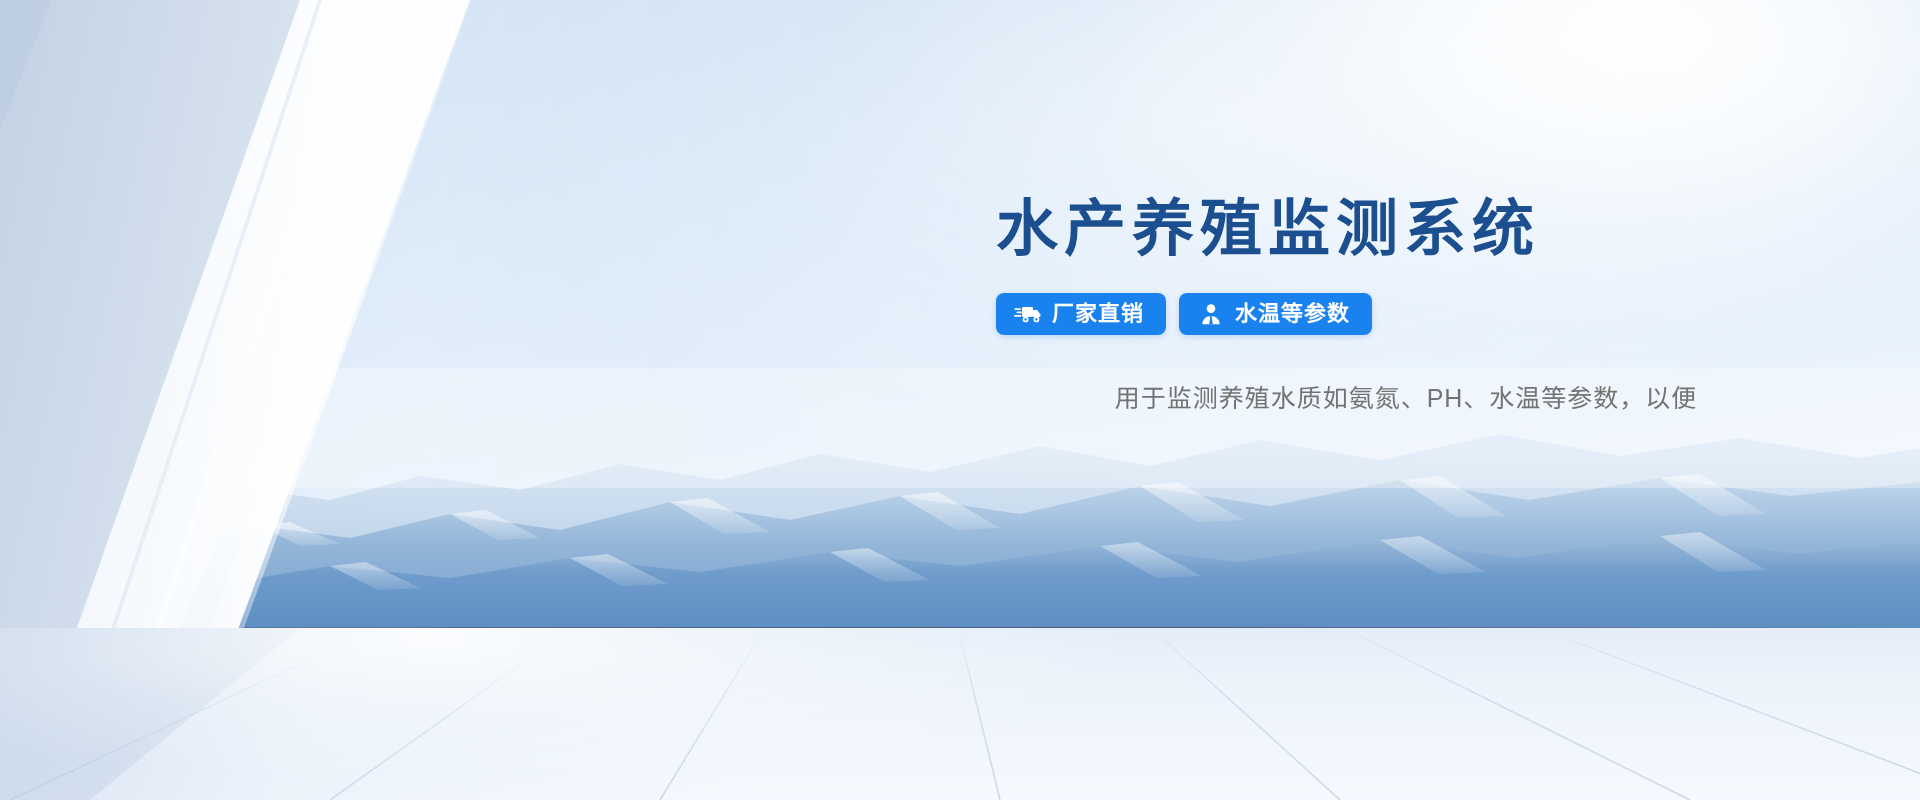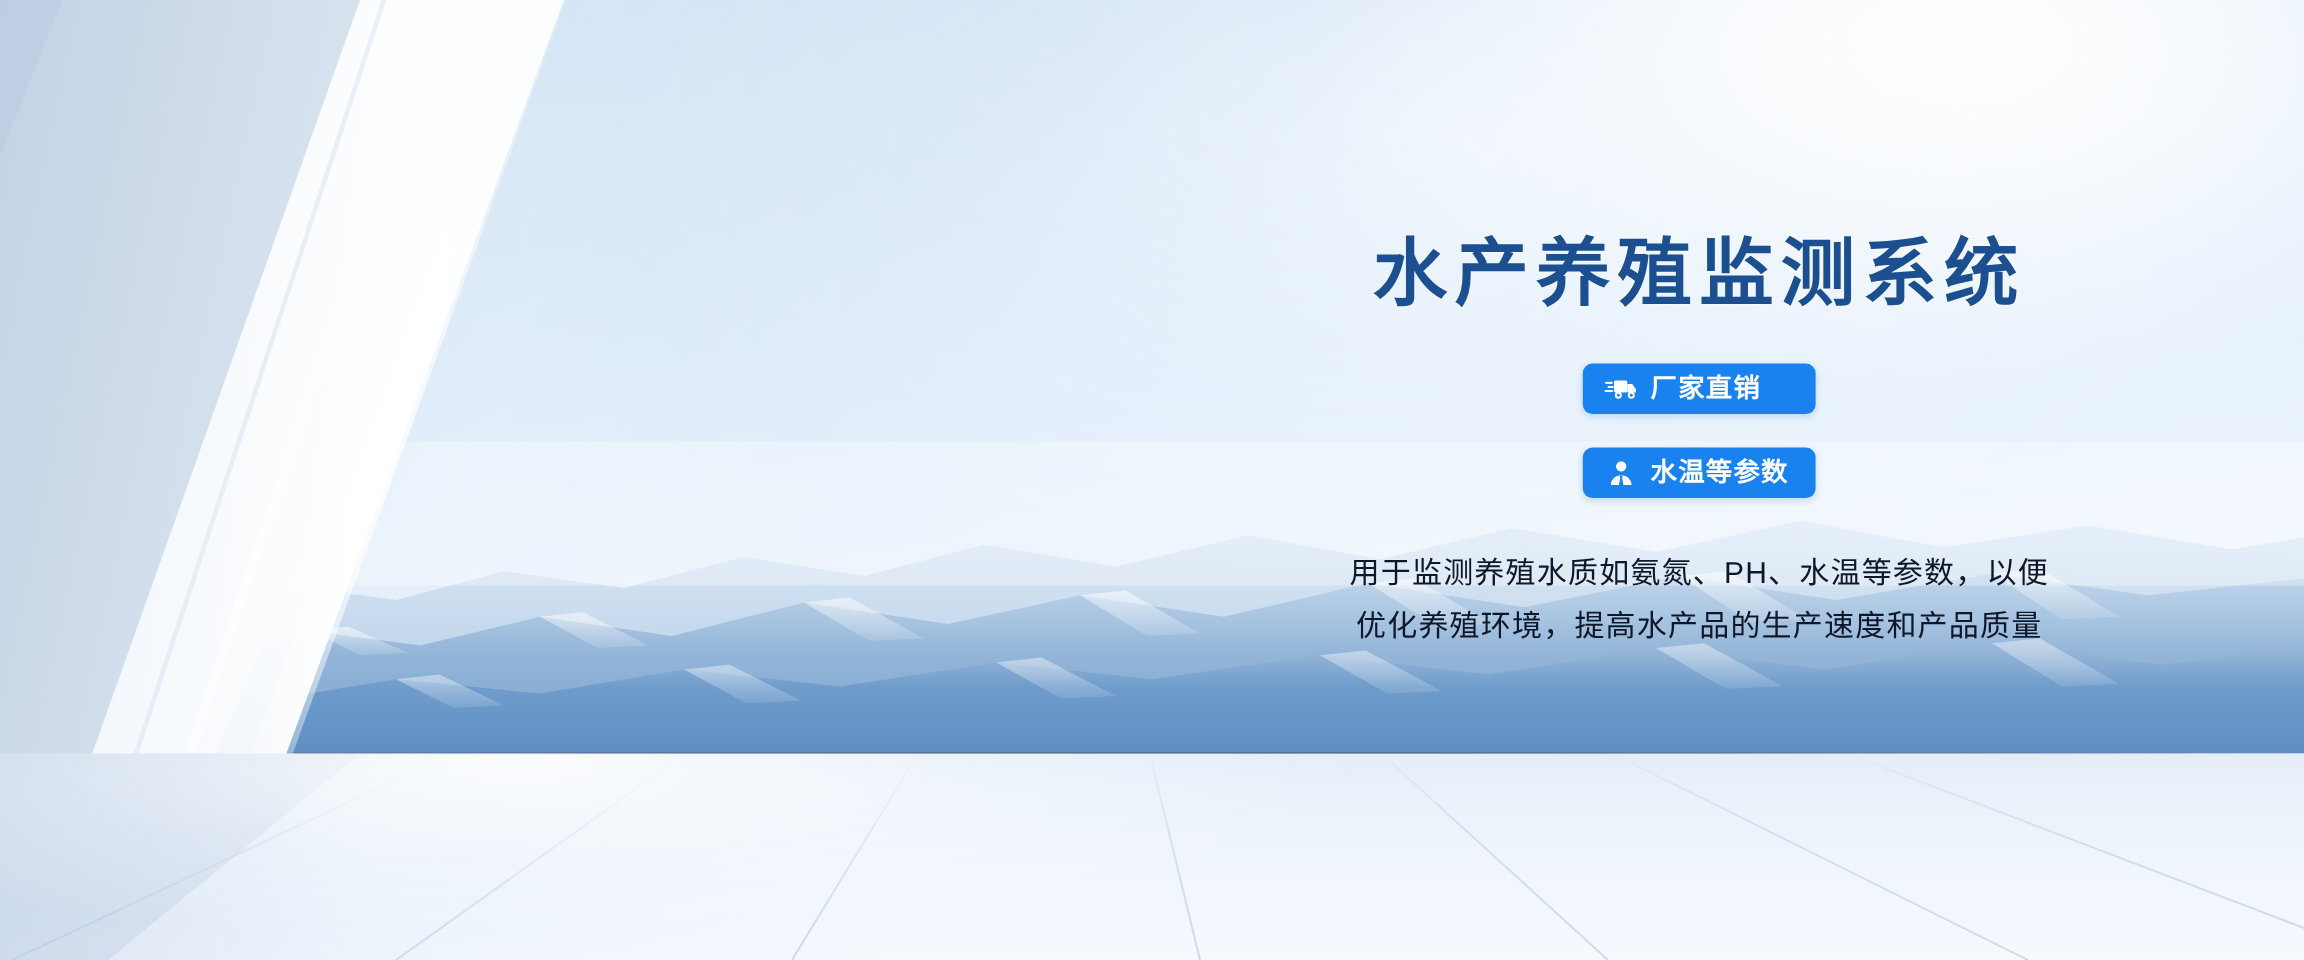--- a/index.html
+++ b/index.html
@@ -124,42 +124,40 @@
 
   
   .content {
     position: absolute;
     right: 84px;
     top: 0;
     width: 840px;
     height: 100%;
     display: flex;
     flex-direction: column;
-    align-items: center;
     justify-content: flex-start;
     padding-top: 196px;
     box-sizing: border-box;
   }
 
   .title {
     margin: 0;
     font-size: 62px;
     line-height: 1.08;
     font-weight: 700;
     letter-spacing: 6px;
     color: #1b4f8f;
     white-space: nowrap;
     text-shadow: 0 1px 0 rgba(255,255,255,0.45);
   }
 
   .badges {
     display: flex;
-    gap: 28px;
-    margin-top: 40px;
-    flex-direction: column;
+    gap: 13px;
+    margin-top: 30px;
   }
   .badge {
     display: inline-flex;
     align-items: center;
     gap: 10px;
     background: #1a82ef;
     color: #ffffff;
     border-radius: 8px;
     padding: 9px 22px 9px 18px;
     font-size: 22px;
@@ -176,21 +174,21 @@
     align-items: center;
     justify-content: center;
     flex: 0 0 auto;
   }
   .badge .bicon svg { display: block; }
   .badge-text { display: inline-block; }
 
   .desc {
     margin-top: 42px;
     text-align: center;
-    color: #0f172a;
+    color: #737373;
     font-size: 25px;
     line-height: 1.75;
     letter-spacing: 1px;
     font-weight: 400;
     max-width: 820px;
   }
   .desc-line { display: block; white-space: nowrap; }
 </style>
 </head>
 <body>
@@ -366,18 +364,17 @@
             <path d="M9.6 13.2h2.8l-0.6 2.1 1.1 5.9h-3.8l1.1-5.9z" fill="#1a82ef"></path>
           </svg>
         </span>
         <span class="badge-text">水温等参数</span>
       </div>
 
     </div>
 
     <div class="desc">
       <span class="desc-line">用于监测养殖水质如氨氮、PH、水温等参数，以便</span>
-      <span class="desc-line">优化养殖环境，提高水产品的生产速度和产品质量</span>
     </div>
 
   </div>
 
 </div>
 
 </body></html>

